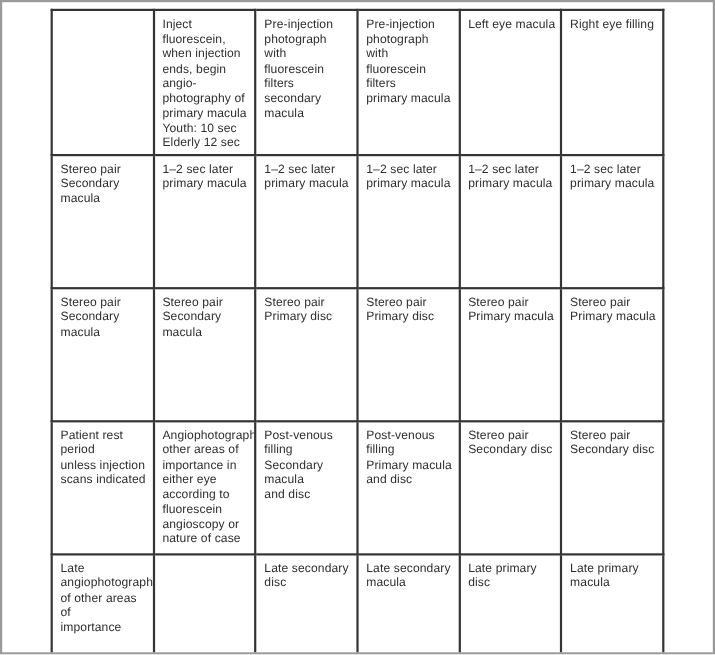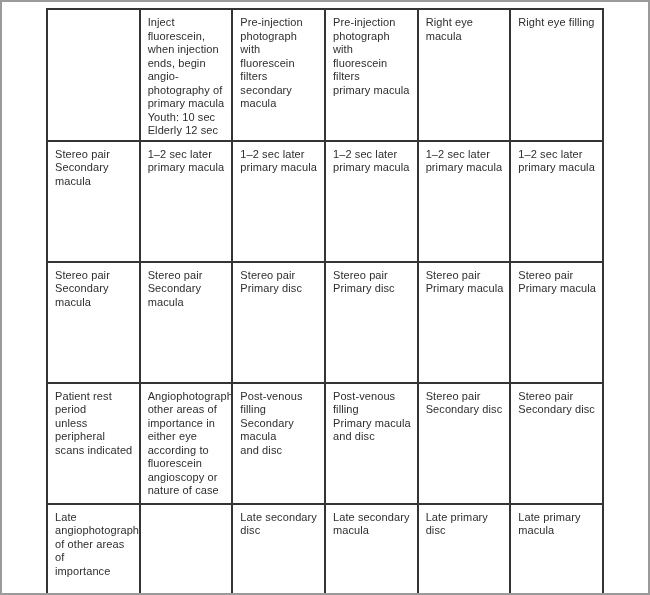--- a/index.html
+++ b/index.html
@@ -55,21 +55,21 @@
 Youth: 10 sec
 Elderly 12 sec</td>
         <td>Pre-injection
 photograph with
 fluorescein filters
 secondary macula</td>
         <td>Pre-injection
 photograph with
 fluorescein filters
 primary macula</td>
-        <td>Right eye macula</td>
+        <td>Left eye macula</td>
         <td>Right eye filling</td>
       </tr>
       <tr>
         <td>Stereo pair
 Secondary macula</td>
         <td>1–2 sec later
 primary macula</td>
         <td>1–2 sec later
 primary macula</td>
         <td>1–2 sec later
@@ -88,21 +88,21 @@
 Primary disc</td>
         <td>Stereo pair
 Primary disc</td>
         <td>Stereo pair
 Primary macula</td>
         <td>Stereo pair
 Primary macula</td>
       </tr>
       <tr>
         <td>Patient rest period
-unless peripheral
+unless injection
 scans indicated</td>
         <td>Angiophotograph
 other areas of
 importance in
 either eye
 according to
 fluorescein
 angioscopy or
 nature of case</td>
         <td>Post-venous filling

